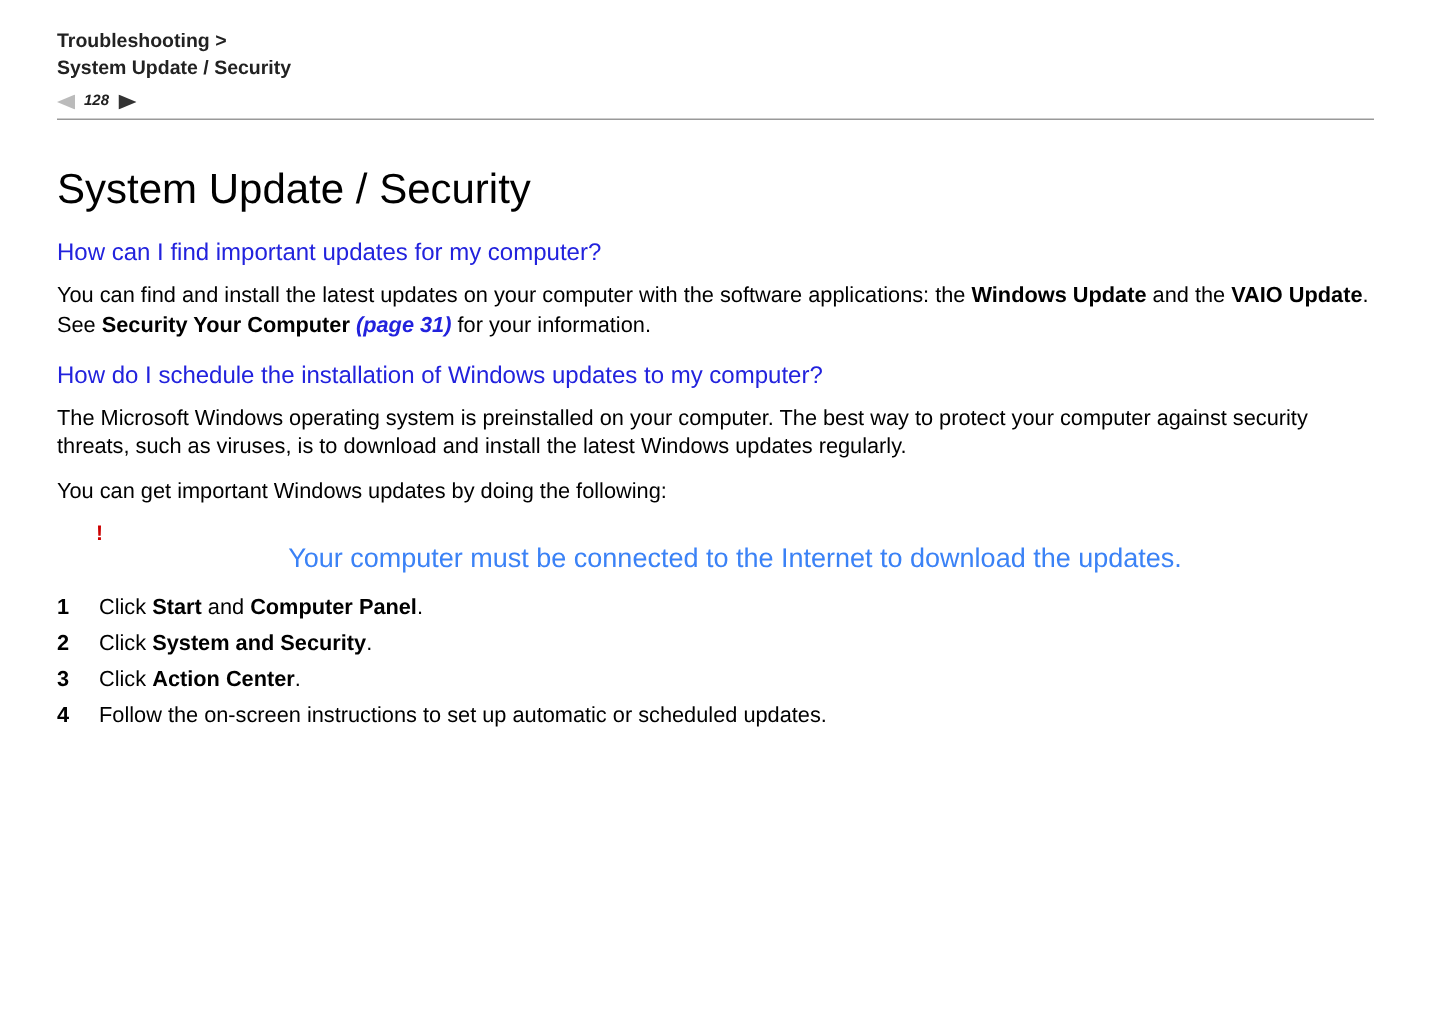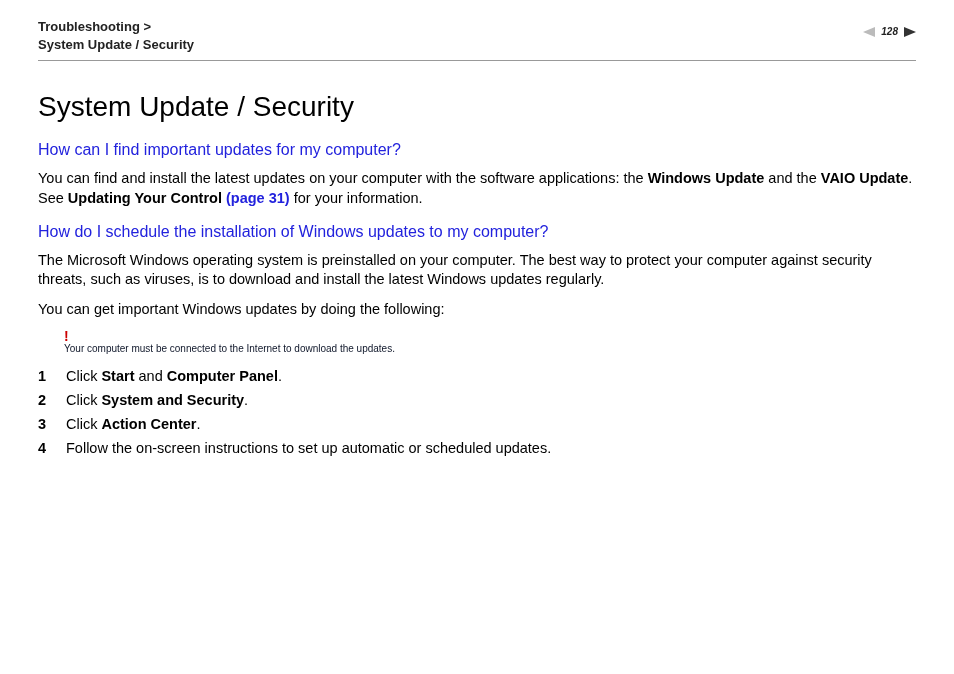--- a/index.html
+++ b/index.html
@@ -16,20 +16,21 @@
       padding: 18px 38px;
       color: #000;
     }
     .header {
       display: flex;
       justify-content: space-between;
       align-items: flex-start;
       border-bottom: 1px solid #999;
       padding-bottom: 6px;
       margin-bottom: 30px;
+      flex-direction: column;
     }
     .breadcrumb {
       font-size: 13px;
       font-weight: bold;
       color: #222;
       line-height: 1.4;
     }
     .page-nav {
       display: flex;
       align-items: center;
@@ -66,33 +67,35 @@
       line-height: 1.35;
       margin-bottom: 10px;
       color: #000;
     }
     .bold {
       font-weight: bold;
     }
     .link {
       font-weight: bold;
       color: #2222dd;
+      font-style: italic;
     }
     .note-block {
       margin: 10px 0 14px 26px;
     }
     .alert-mark {
       color: #cc0000;
       font-weight: bold;
       font-size: 14px;
       line-height: 1;
     }
     .note-text {
-      font-size: 10px;
-      color: #0f172a;
+      font-size: 18px;
+      color: #3b82f6;
+      text-align: center;
     }
     .steps {
       list-style: none;
       counter-reset: none;
     }
     .step-item {
       display: flex;
       align-items: baseline;
       margin-bottom: 8px;
       font-size: 14.5px;
@@ -127,21 +130,21 @@
         </svg>
     </span>
   </div>
 </div>
 
 <h1 class="page-title">System Update / Security</h1>
 
 <h2 class="subheading">How can I find important updates for my computer?</h2>
 
 <p class="body-text">
-  <span>You can find and install the latest updates on your computer with the software applications: the </span><span class="bold">Windows Update</span><span> and the </span><span class="bold">VAIO Update</span><span>. See </span><span class="bold">Updating Your Control </span><span class="link">(page 31)</span><span> for your information.</span>
+  <span>You can find and install the latest updates on your computer with the software applications: the </span><span class="bold">Windows Update</span><span> and the </span><span class="bold">VAIO Update</span><span>. See </span><span class="bold">Security Your Computer </span><span class="link">(page 31)</span><span> for your information.</span>
 </p>
 
 <h2 class="subheading">How do I schedule the installation of Windows updates to my computer?</h2>
 
 <p class="body-text">The Microsoft Windows operating system is preinstalled on your computer. The best way to protect your computer against security threats, such as viruses, is to download and install the latest Windows updates regularly.</p>
 <p class="body-text">You can get important Windows updates by doing the following:</p>
 
 <div class="note-block">
   <div class="alert-mark">!</div>
   <div class="note-text">Your computer must be connected to the Internet to download the updates.</div>

